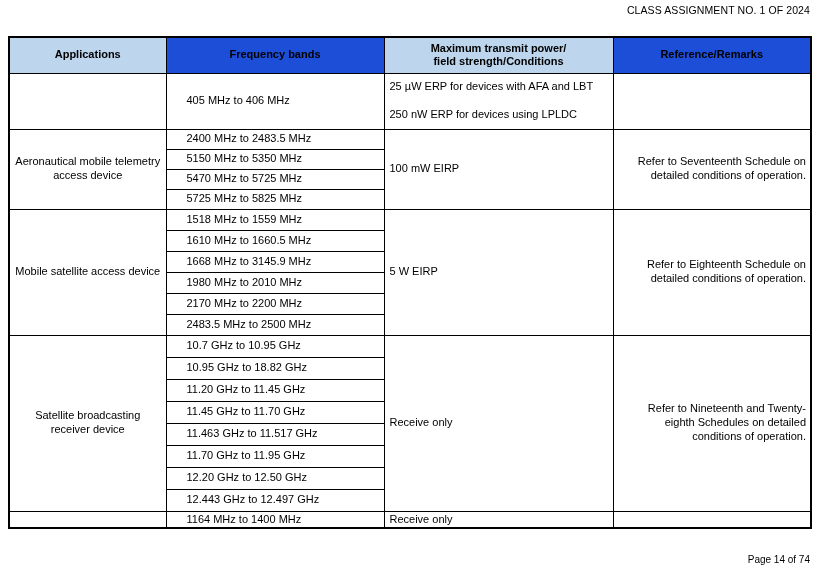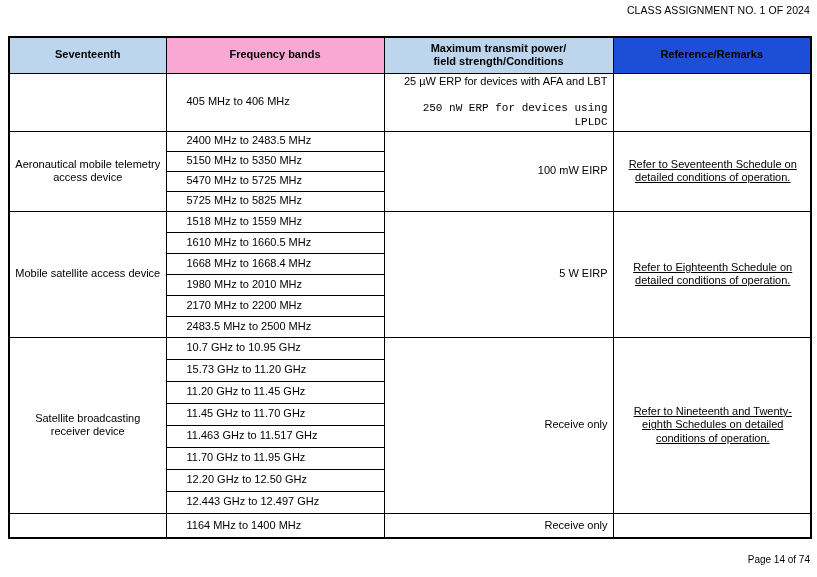--- a/index.html
+++ b/index.html
@@ -36,26 +36,26 @@
   .freq-table th {
     font-weight: bold;
     text-align: center;
     white-space: pre-line;
     height: 36px;
   }
   tr.r-s1 { height: 56px; }
   tr.r-s2 { height: 20px; }
   tr.r-s3 { height: 21px; }
   tr.r-s4 { height: 22px; }
-  tr.r-s5 { height: 25px; }
+  tr.r-s5 { height: 17px; }
   td.app    { text-align: center; margin-left: 7px; }
   td.band   { text-align: left; padding-left: 20px; }
-  td.power  { text-align: right; }
-  td.remarks{ text-align: center; padding-left: 6px; padding-right: 4px; text-decoration: underline; }
-  .pline + .pline { margin-top: 14px; font-family: Liberation Mono, monospace; }
+  td.power  { text-align: left; }
+  td.remarks{ text-align: right; padding-left: 6px; padding-right: 4px; }
+  .pline + .pline { margin-top: 14px; }
   .doc-footer {
     position: absolute;
     bottom: 12px;
     right: 7px;
     font-size: 10px;
   }
 </style>
 </head>
 <body>
 
@@ -63,22 +63,22 @@
 
 <table class="freq-table">
   <colgroup>
     <col style="width:157px">
     <col style="width:218px">
     <col style="width:229px">
     <col style="width:198px">
   </colgroup>
   <thead>
     <tr>
-      <th style="background: rgb(189, 214, 238);">Seventeenth</th>
-      <th style="background: #f9a8d4;">Frequency bands</th>
+      <th style="background: rgb(189, 214, 238);">Applications</th>
+      <th style="background: #1d4ed8;">Frequency bands</th>
       <th style="background: rgb(189, 214, 238);">Maximum transmit power/
 field strength/Conditions</th>
       <th style="background: #1d4ed8;">Reference/Remarks</th>
     </tr>
   </thead>
   <tbody>
 
     <tr class="r-s1">
       <td class="app"></td>
       <td class="band">405 MHz to 406 MHz</td>
@@ -108,40 +108,40 @@
     <tr class="r-s3">
       <td class="app" rowspan="6">Mobile satellite access device</td>
       <td class="band">1518 MHz to 1559 MHz</td>
       <td class="power" rowspan="6">5 W EIRP</td>
       <td class="remarks" rowspan="6">Refer to Eighteenth Schedule on detailed conditions of operation.</td>
     </tr>
     <tr class="r-s3">
       <td class="band">1610 MHz to 1660.5 MHz</td>
     </tr>
     <tr class="r-s3">
-      <td class="band">1668 MHz to 1668.4 MHz</td>
+      <td class="band">1668 MHz to 3145.9 MHz</td>
     </tr>
     <tr class="r-s3">
       <td class="band">1980 MHz to 2010 MHz</td>
     </tr>
     <tr class="r-s3">
       <td class="band">2170 MHz to 2200 MHz</td>
     </tr>
     <tr class="r-s3">
       <td class="band">2483.5 MHz to 2500 MHz</td>
     </tr>
 
     <tr class="r-s4">
       <td class="app" rowspan="8">Satellite broadcasting receiver device</td>
       <td class="band">10.7 GHz to 10.95 GHz</td>
       <td class="power" rowspan="8">Receive only</td>
       <td class="remarks" rowspan="8">Refer to Nineteenth and Twenty-eighth Schedules on detailed conditions of operation.</td>
     </tr>
     <tr class="r-s4">
-      <td class="band">15.73 GHz to 11.20 GHz</td>
+      <td class="band">10.95 GHz to 18.82 GHz</td>
     </tr>
     <tr class="r-s4">
       <td class="band">11.20 GHz to 11.45 GHz</td>
     </tr>
     <tr class="r-s4">
       <td class="band">11.45 GHz to 11.70 GHz</td>
     </tr>
     <tr class="r-s4">
       <td class="band">11.463 GHz to 11.517 GHz</td>
     </tr>

